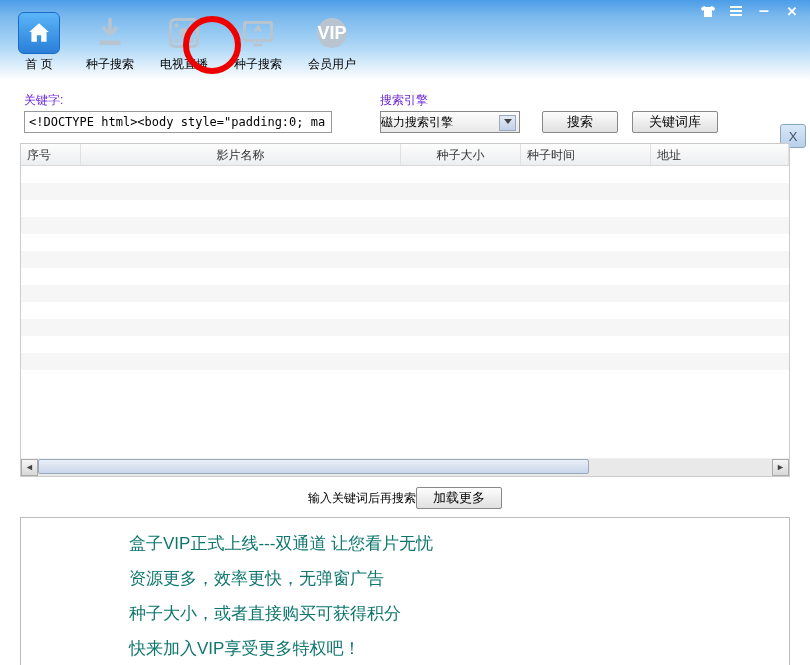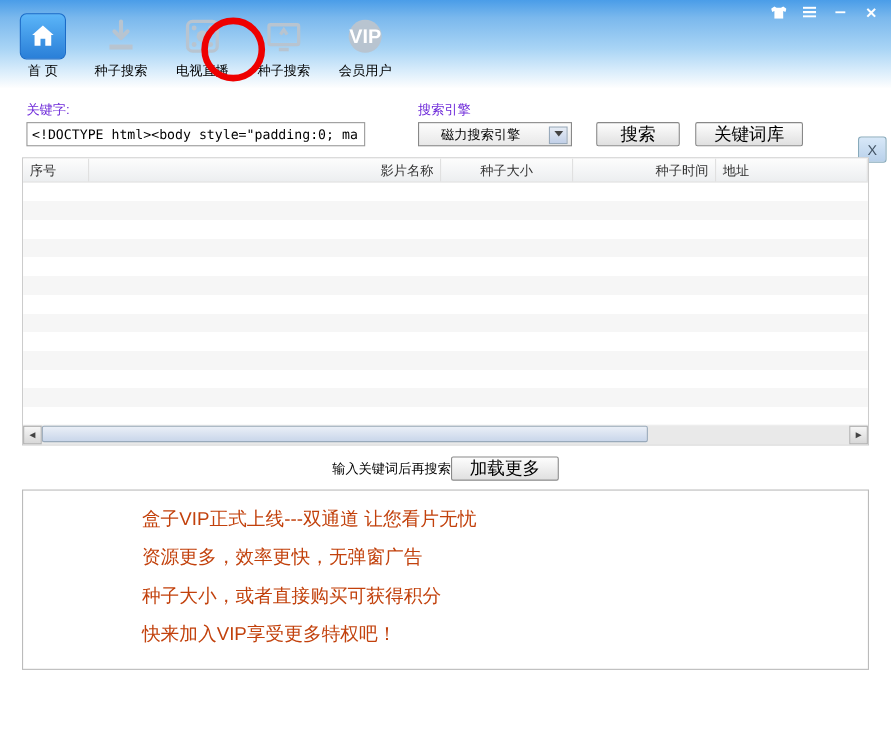--- a/index.html
+++ b/index.html
@@ -8,35 +8,35 @@
 .nav-item{display:flex;flex-direction:column;align-items:center;margin-right:14px;cursor:pointer;padding:2px 6px}
 .nav-item.active{background:linear-gradient(to bottom,#f5fbff,#d8ecfb);border:1px solid #a8ccf0;border-radius:4px}
 .nav-icon{width:42px;height:42px;border-radius:6px;display:flex;align-items:center;justify-content:center;margin-bottom:2px}
 .win-controls{position:absolute;right:10px;top:4px;display:flex;gap:12px}
 .win-btn{width:16px;height:14px;color:#fff;cursor:pointer;display:flex;align-items:center;justify-content:center;font-size:13px;font-weight:bold}
 .main{padding:12px 20px 12px 20px;position:relative}
 .search-row{display:flex;align-items:flex-end;gap:8px;margin-bottom:10px}
 .field-group{display:flex;flex-direction:column}
 .field-label{font-size:12px;color:#6d28d9;margin-bottom:2px}
 .text-input{width:308px;height:22px;border:1px solid #999;background:#fff;padding:0 4px;font-family:"SimSun",monospace;font-size:12px}
-.dropdown{width:140px;height:22px;border:1px solid #888;background:linear-gradient(to bottom,#fdfdfd,#e8e8e8);display:flex;align-items:center;padding:0 20px;position:relative;cursor:pointer}
+.dropdown{width:140px;height:22px;border:1px solid #888;background:linear-gradient(to bottom,#fdfdfd,#e8e8e8);display:flex;align-items:center;padding:0 0;position:relative;cursor:pointer}
 .dropdown::after{content:"";position:absolute;right:3px;top:3px;width:15px;height:14px;background:linear-gradient(to bottom,#e6ecf5,#c2d0e8);border:1px solid #9ab;display:flex;align-items:center;justify-content:center}
 .dropdown-arrow{position:absolute;right:7px;top:7px;width:0;height:0;border-left:4px solid transparent;border-right:4px solid transparent;border-top:5px solid #444;z-index:2}
-.btn{height:22px;padding:0 16px;background:linear-gradient(to bottom,#fdfdfd,#e0e0e0);border:1px solid #888;border-radius:2px;cursor:pointer;font-size:16px;display:flex;align-items:center;justify-content:center}
-.table-wrap{border:1px solid #ccc;background:#fff;height:262px;overflow:hidden;position:relative}
+.btn{height:22px;padding:0 16px;background:linear-gradient(to bottom,#fdfdfd,#e0e0e0);border:1px solid #888;border-radius:2px;cursor:pointer;font-size:13px;display:flex;align-items:center;justify-content:center}
+.table-wrap{border:1px solid #ccc;background:#fff;height:334px;overflow:hidden;position:relative}
 .table-head{display:flex;background:linear-gradient(to bottom,#fdfdfd,#eceef0);border-bottom:1px solid #d8d8d8;height:22px}
 .th{border-right:1px solid #e0e0e0;padding:3px 6px;color:#333;font-size:12px}
 .table-body{height:220px;background:repeating-linear-gradient(to bottom,#fff 0,#fff 17px,#f6f6f6 17px,#f6f6f6 34px)}
 .hscroll{position:absolute;bottom:0;left:0;right:0;height:18px;background:#f0f0f0;display:flex;align-items:center}
 .hscroll-btn{width:17px;height:17px;background:linear-gradient(to bottom,#f6f6f6,#d8d8d8);border:1px solid #aaa;display:flex;align-items:center;justify-content:center;font-size:9px;color:#444}
 .hscroll-track{flex:1;height:17px;background:#e9e9e9;position:relative}
 .hscroll-thumb{position:absolute;left:0;top:0;height:15px;width:75%;background:linear-gradient(to bottom,#eaeff7,#c9d6ea);border:1px solid #9ab;border-radius:2px}
 .status-row{display:flex;justify-content:center;align-items:center;margin:10px 0 8px}
 .promo-box{border:1px solid #bbb;background:#fff;padding:14px 18px;height:164px}
-.promo-line{color:#c2410c;font-size:17px;margin-bottom:12px;text-indent:90px}
+.promo-line{color:#0f766e;font-size:17px;margin-bottom:12px;text-indent:90px}
 .side-x{position:absolute;right:4px;top:44px;width:26px;height:24px;background:linear-gradient(to bottom,#d8e8f8,#b8d0ea);border:1px solid #8ab;border-radius:3px;display:flex;align-items:center;justify-content:center;color:#456;cursor:pointer;font-size:13px}
 .red-circle{position:absolute;left:183px;top:16px;width:58px;height:58px;border:6px solid #e00;border-radius:50%;pointer-events:none;z-index:10}
 svg{display:block}
 </style>
 </head>
 <body>
 
 <div class="titlebar">
   <div class="nav-item">
     <div class="nav-icon" style="background:linear-gradient(to bottom,#5bb5f8,#2a7fd8);border:1px solid #1a6bc8">
@@ -124,23 +124,23 @@
     </div>
     <button class="btn" style="width:76px;margin-left:14px">搜索</button>
     <button class="btn" style="margin-left:6px">关键词库</button>
   </div>
 
   <div class="side-x">X</div>
 
   <div class="table-wrap">
     <div class="table-head">
       <div class="th" style="width:60px">序号</div>
-      <div class="th" style="width:320px;text-align:right">影片名称</div>
+      <div class="th" style="width:320px;text-align:center">影片名称</div>
       <div class="th" style="width:120px;text-align:center">种子大小</div>
-      <div class="th" style="width:130px;text-align:right">种子时间</div>
+      <div class="th" style="width:130px;text-align:left">种子时间</div>
       <div class="th" style="flex:1">地址</div>
     </div>
     <div class="table-body"></div>
     <div class="hscroll">
       <div class="hscroll-btn">◄</div>
       <div class="hscroll-track">
           <div class="hscroll-thumb"></div>
         </div>
       <div class="hscroll-btn">►</div>
     </div>

